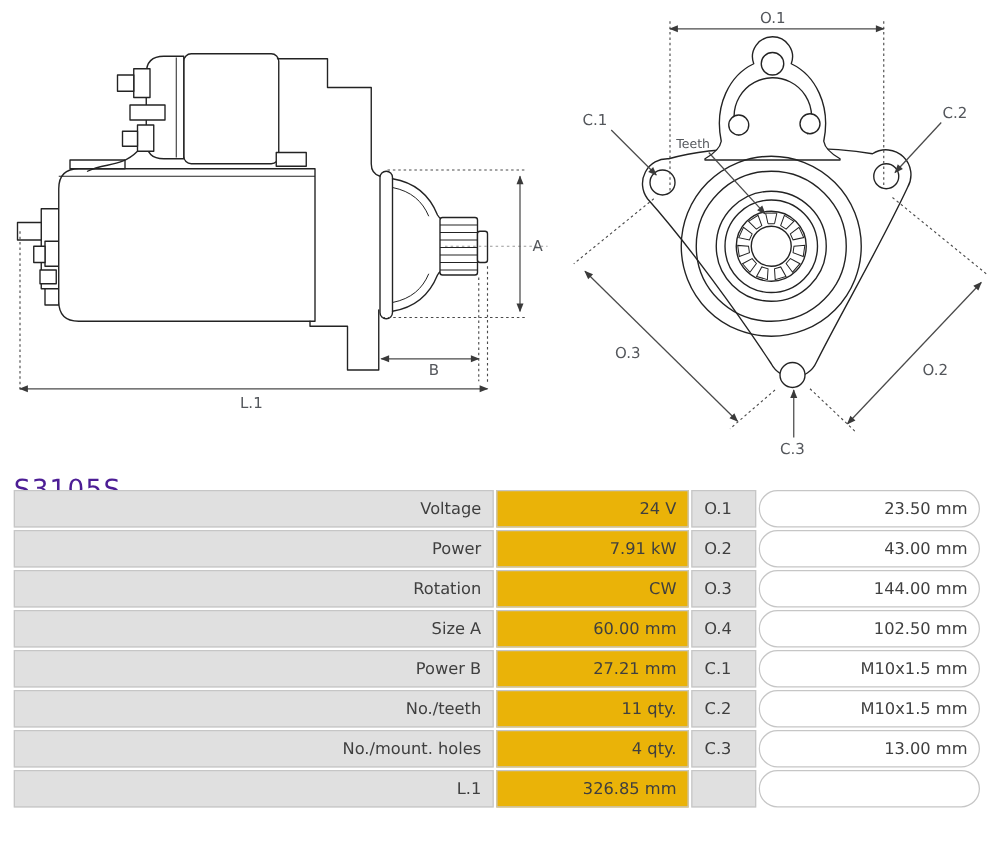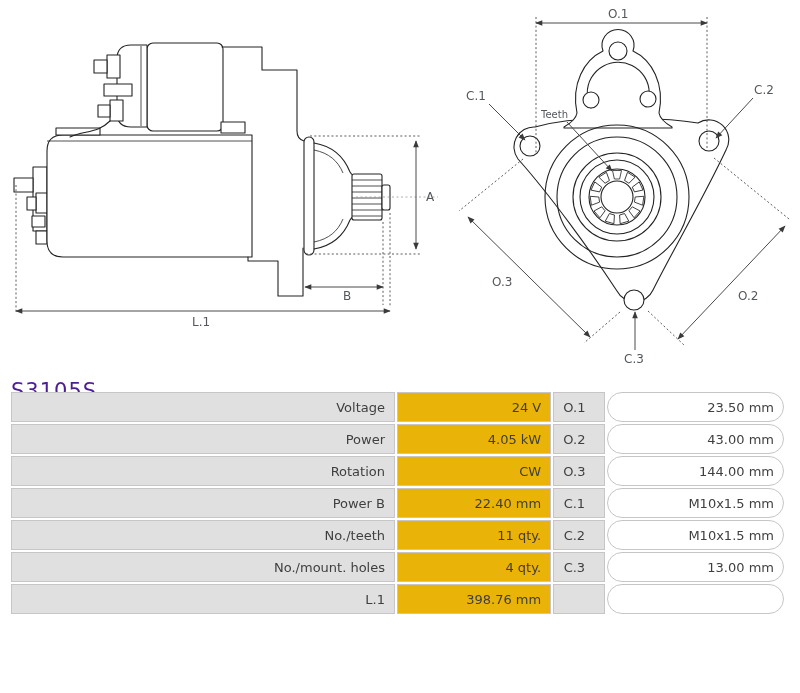--- a/index.html
+++ b/index.html
@@ -179,49 +179,55 @@
     </colgroup>
     <tbody>
       <tr>
         <td class="c-label">Voltage</td>
         <td class="c-value">24 V</td>
         <td class="c-code">O.1</td>
         <td class="c-codeval">23.50 mm</td>
       </tr>
       <tr>
         <td class="c-label">Power</td>
-        <td class="c-value">4.05 kW</td>
+        <td class="c-value">7.91 kW</td>
         <td class="c-code">O.2</td>
         <td class="c-codeval">43.00 mm</td>
       </tr>
       <tr>
         <td class="c-label">Rotation</td>
         <td class="c-value">CW</td>
         <td class="c-code">O.3</td>
         <td class="c-codeval">144.00 mm</td>
       </tr>
       <tr>
+        <td class="c-label">Size A</td>
+        <td class="c-value">60.00 mm</td>
+        <td class="c-code">O.4</td>
+        <td class="c-codeval">102.50 mm</td>
+      </tr>
+      <tr>
         <td class="c-label">Power B</td>
-        <td class="c-value">22.40 mm</td>
+        <td class="c-value">27.21 mm</td>
         <td class="c-code">C.1</td>
         <td class="c-codeval">M10x1.5 mm</td>
       </tr>
       <tr>
         <td class="c-label">No./teeth</td>
         <td class="c-value">11 qty.</td>
         <td class="c-code">C.2</td>
         <td class="c-codeval">M10x1.5 mm</td>
       </tr>
       <tr>
         <td class="c-label">No./mount. holes</td>
         <td class="c-value">4 qty.</td>
         <td class="c-code">C.3</td>
         <td class="c-codeval">13.00 mm</td>
       </tr>
       <tr>
         <td class="c-label">L.1</td>
-        <td class="c-value">398.76 mm</td>
+        <td class="c-value">326.85 mm</td>
         <td class="c-code"></td>
         <td class="c-codeval"></td>
       </tr>
     </tbody>
   </table>
 </div>
 
 </body></html>

